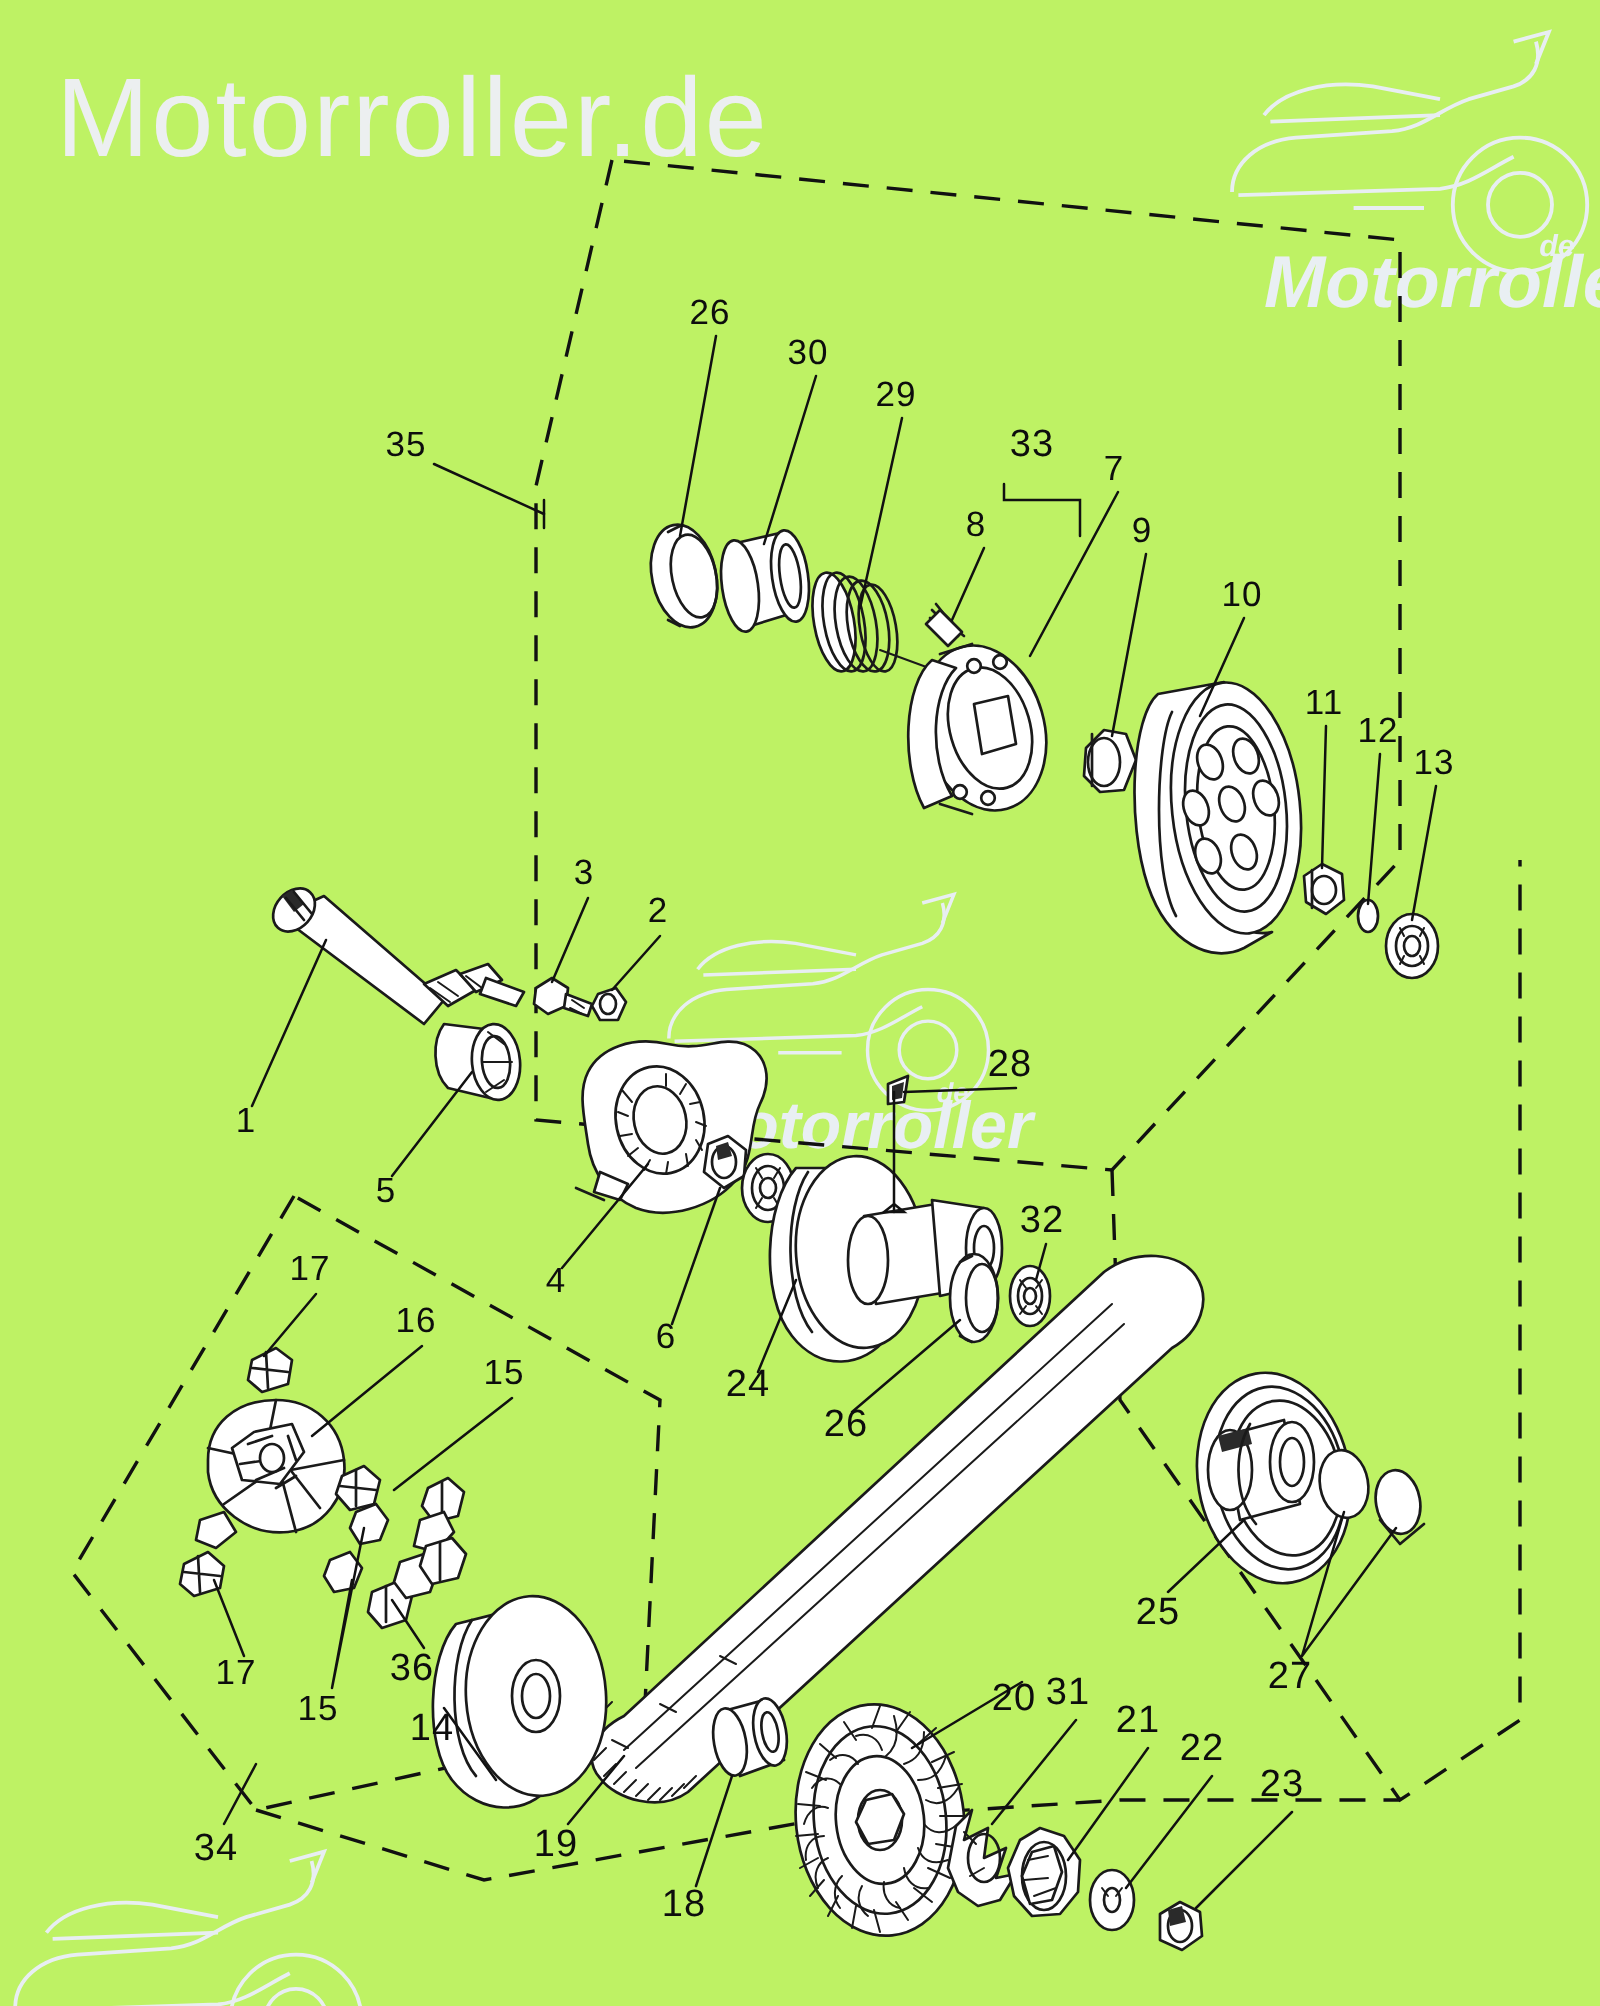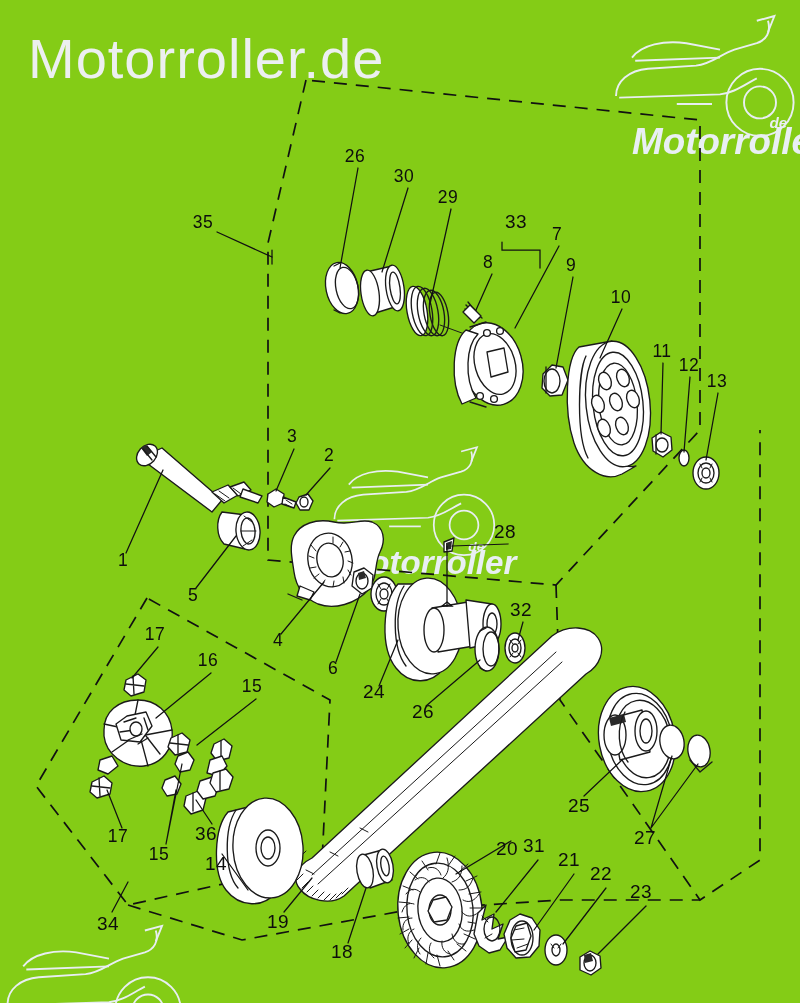--- a/index.html
+++ b/index.html
@@ -2,21 +2,21 @@
 <html><head>
 <meta charset="utf-8">
 <title>Parts Diagram</title>
 <style>
   html,body{margin:0;padding:0;background:#ffffff;}
   body{
     width:800px;height:1003px;
     font-family:"Liberation Sans",sans-serif;
     overflow:hidden;position:relative;
   }
-  #stage{position:absolute;left:0;top:0;width:800px;height:1003px;background:#84cc16;}
+  #stage{position:absolute;left:0;top:0;width:800px;height:1003px;background:#bef264;}
   #stage svg{position:absolute;left:0;top:0;}
   .wm-text{
     font-family:"Liberation Sans",sans-serif;
     font-size:56px;fill:#eceff0;letter-spacing:1px;
   }
   .wm-logo{fill:none;stroke:#e8eef2;stroke-width:2.4;}
   .wm-word{font-family:"Liberation Sans",sans-serif;font-weight:bold;
            font-style:italic;fill:#e9eff3;}
   .part{fill:#ffffff;stroke:#1a1a1a;stroke-width:1.35;
         stroke-linejoin:round;stroke-linecap:round;}

